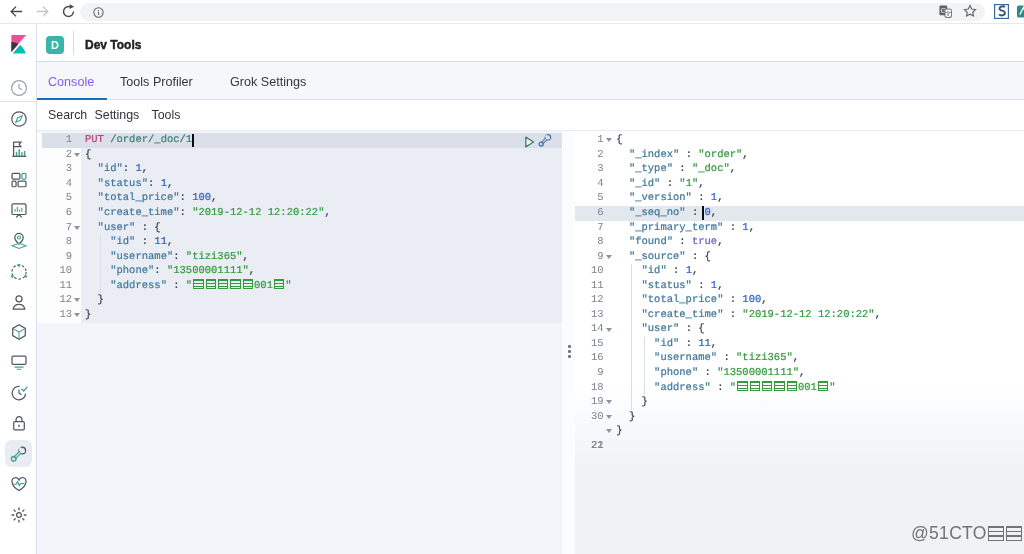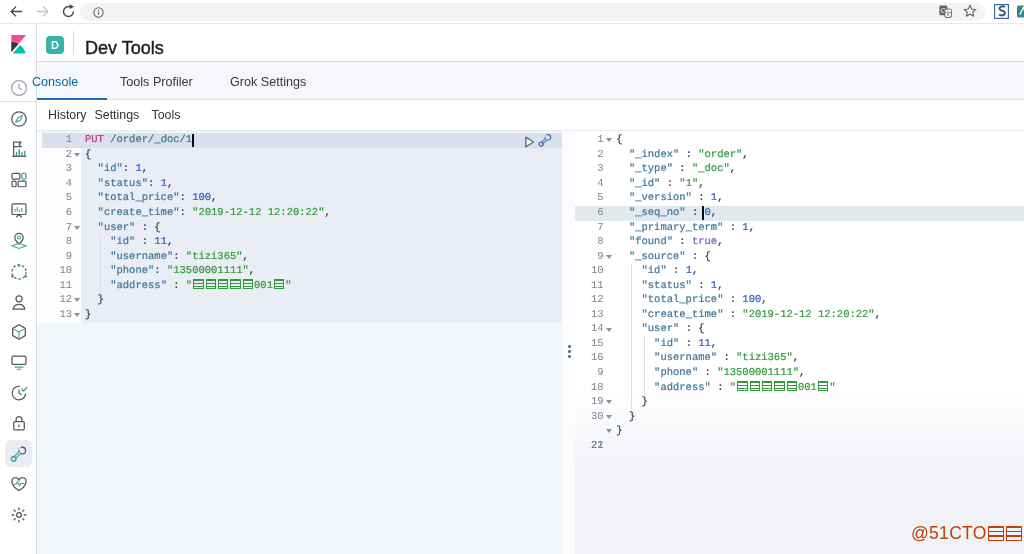--- a/index.html
+++ b/index.html
@@ -6,29 +6,29 @@
  font-family:"Liberation Sans",sans-serif;}
 .abs{position:absolute}
 
 #chrome{position:absolute;left:0;top:0;width:1024px;height:24px;background:#fff;border-bottom:1px solid #e6e8ea}
 #pill{position:absolute;left:80px;top:3px;width:905px;height:18px;border-radius:9px;background:#f1f3f4}
 #url{position:absolute;left:109px;top:5.5px;font-size:11.5px;color:#202124;letter-spacing:0px}
 
 #header{position:absolute;left:37px;top:24px;width:987px;height:38px;background:#fff;border-bottom:1px solid #d3dae6}
 #dbadge{position:absolute;left:46px;top:36px;width:18px;height:18px;border-radius:4px;background:#38b5a8;color:#fff;font-weight:bold;font-size:11px;text-align:center;line-height:18px}
 #hdivider{position:absolute;left:73px;top:31px;width:1px;height:24px;background:#d3dae6}
-#devtools{position:absolute;left:85px;top:37.5px;font-size:18px;font-weight:normal;-webkit-text-stroke:0.45px #1e2126;color:#1e2126}
+#devtools{position:absolute;left:85px;top:37.5px;font-size:12px;font-weight:bold;-webkit-text-stroke:0.45px #1e2126;color:#1e2126}
 
 #sidebar{position:absolute;left:0;top:24px;width:37px;height:530px;background:#fff;border-right:1px solid #d9dfe8}
 #navdiv{position:absolute;left:0px;top:101px;width:37px;height:1px;background:#dde2ea}
 #wrenchbg{position:absolute;left:5px;top:440px;width:27px;height:27px;border-radius:6px;background:#e9edf3}
 
 #tabs{position:absolute;left:37px;top:62px;width:987px;height:38px;background:#f5f7fa;border-bottom:1px solid #dde2ea}
 .tab{position:absolute;top:74.5px;font-size:12.6px;color:#343741}
-#tab1{left:32px;color:#0369a1}
+#tab1{left:48px;color:#8b5cf6}
 #tab2{left:120px}
 #tab3{left:230px}
 #tabline{position:absolute;left:37px;top:98px;width:70px;height:2px;background:#1c6cb4}
 
 #toolbar{position:absolute;left:37px;top:100px;width:987px;height:31px;background:#fff;border-bottom:1px solid #e8ebf0}
 .tb{position:absolute;top:108px;font-size:12.4px;color:#30333a}
 
 #lpane{position:absolute;left:37px;top:131px;width:525px;height:423px;background:#f2f5f9}
 #lrows{position:absolute;left:81px;top:133px;width:481px;height:190px;background:#eaeef4}
 #lgutterbg{position:absolute;left:37px;top:133px;width:44px;height:190px;background:#fdfdfe}
@@ -36,21 +36,21 @@
 #splitter{position:absolute;left:562px;top:131px;width:13px;height:423px;background:#fbfcfd}
 #rpane{position:absolute;left:575px;top:131px;width:449px;height:423px;background:linear-gradient(#ffffff 60%,#f0f2f6 80%)}
 #rband{position:absolute;left:575px;top:206px;width:449px;height:15px;background:#e3e7ee}
 .code{font-family:"Liberation Mono",monospace;font-size:10.5px;line-height:14.55px;white-space:pre;text-rendering:geometricPrecision;-webkit-text-stroke:0.22px currentColor}
 .gut{font-family:"Liberation Mono",monospace;font-size:10.5px;line-height:14.55px;color:#7d838e;text-align:right;position:absolute;text-rendering:geometricPrecision}
 .cl{position:absolute;height:14.55px}
 .m{color:#c23d72}.u{color:#3f8175}.k{color:#40789c}.s{color:#339a3e}.n{color:#2d62c1}.b{color:#6a5fd0}.p{color:#39404d}
 .caret{position:absolute;width:0;height:0;border-left:3px solid transparent;border-right:3px solid transparent;border-top:4px solid #8893a4}
 .cursor{position:absolute;width:2px;background:#0b0c0d}
 .ig{position:absolute;width:1px;background:#d9dee6}
-#wm{position:absolute;left:911px;top:523px;font-size:17.5px;color:#c2410c;letter-spacing:0.3px;white-space:nowrap}
+#wm{position:absolute;left:911px;top:523px;font-size:17.5px;color:#737373;letter-spacing:0.3px;white-space:nowrap}
 .cjk{display:inline-block;width:10.4px;height:9.6px;margin:0 0.9px -1.3px 1.1px;border:1px solid currentColor;background:repeating-linear-gradient(180deg,currentColor 0 0.9px,rgba(0,0,0,0) 0.9px 2.9px)}
 .cjkw{display:inline-block;width:15.5px;height:14.5px;margin:0 1px -1.5px 1.5px;border:1.4px solid currentColor;background:repeating-linear-gradient(180deg,currentColor 0 1.2px,rgba(0,0,0,0) 1.2px 4.2px)}
 </style></head>
 <body>
 <div id="chrome">
  <svg class="abs" style="left:9px;top:4px" width="15" height="15" viewBox="0 0 16 16">
       <path d="M14 8H2.5M7.5 2.8L2.3 8l5.2 5.2" fill="none" stroke="#474a4d" stroke-width="1.5"></path>
     </svg>
  <svg class="abs" style="left:35px;top:4px" width="15" height="15" viewBox="0 0 16 16">
       <path d="M2 8h11.5M8.5 2.8L13.7 8l-5.2 5.2" fill="none" stroke="#c3c7cc" stroke-width="1.5"></path>
@@ -97,21 +97,21 @@
 <div id="hdivider"></div>
 <div id="devtools">Dev Tools</div>
 
 <div id="tabs"></div>
 <div id="tab1" class="tab">Console</div>
 <div id="tab2" class="tab">Tools Profiler</div>
 <div id="tab3" class="tab">Grok Settings</div>
 <div id="tabline"></div>
 
 <div id="toolbar"></div>
-<div class="tb" style="left:48px">History</div>
+<div class="tb" style="left:48px">Search</div>
 <div class="tb" style="left:94.5px">Settings</div>
 <div class="tb" style="left:151.5px">Tools</div>
 
 <div id="lpane"></div>
 <div id="lrows"></div>
 <div id="lgutterbg"></div>
 <div id="lband"></div>
 <div id="splitter"></div>
 <div id="rpane"></div>
 <div id="rband"></div>

